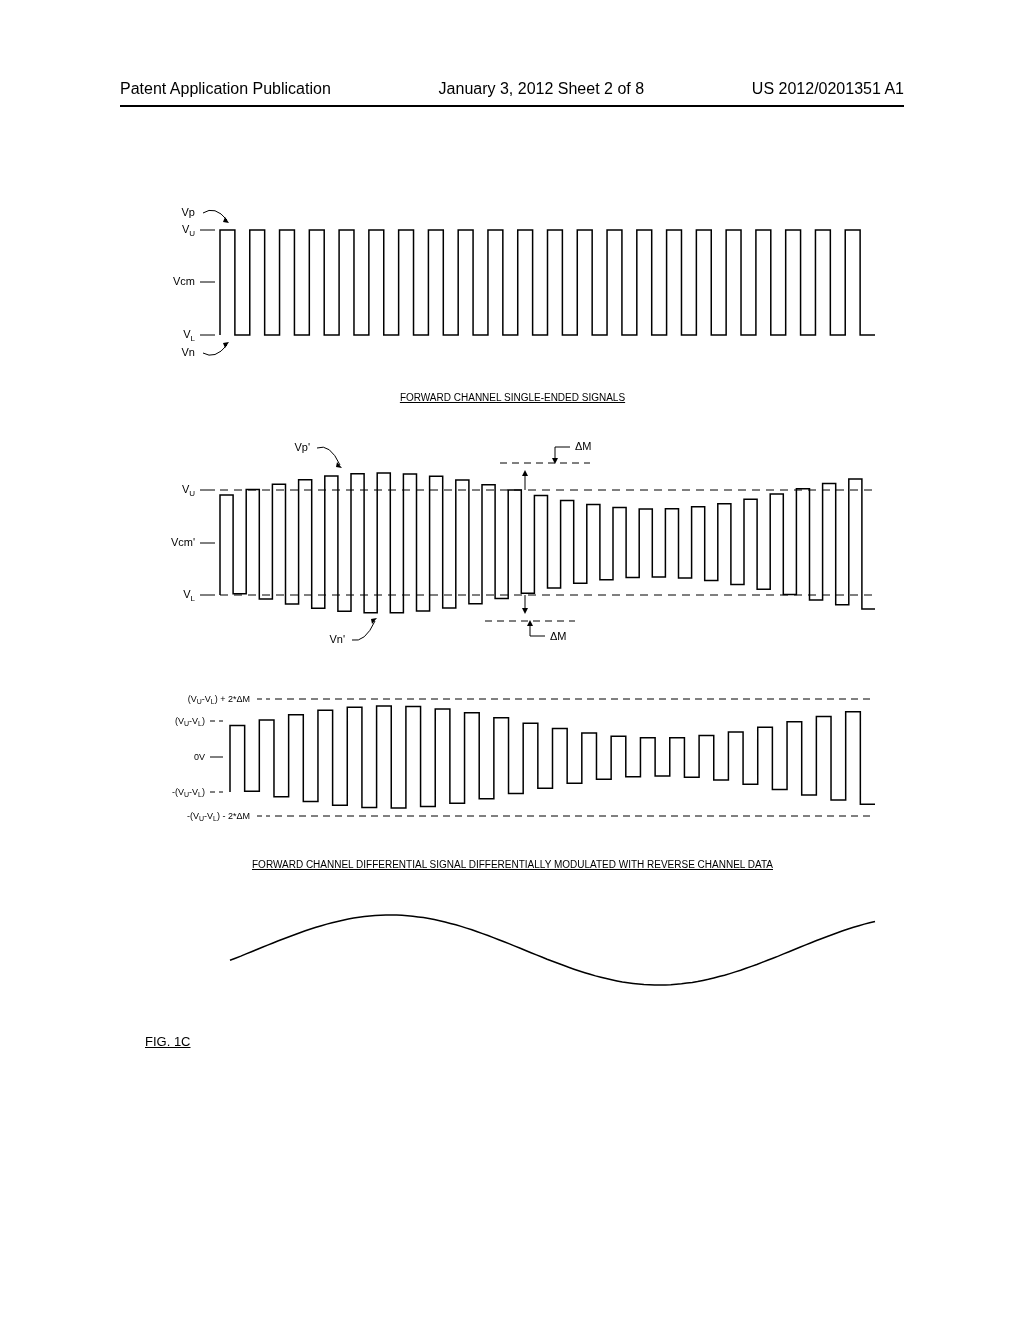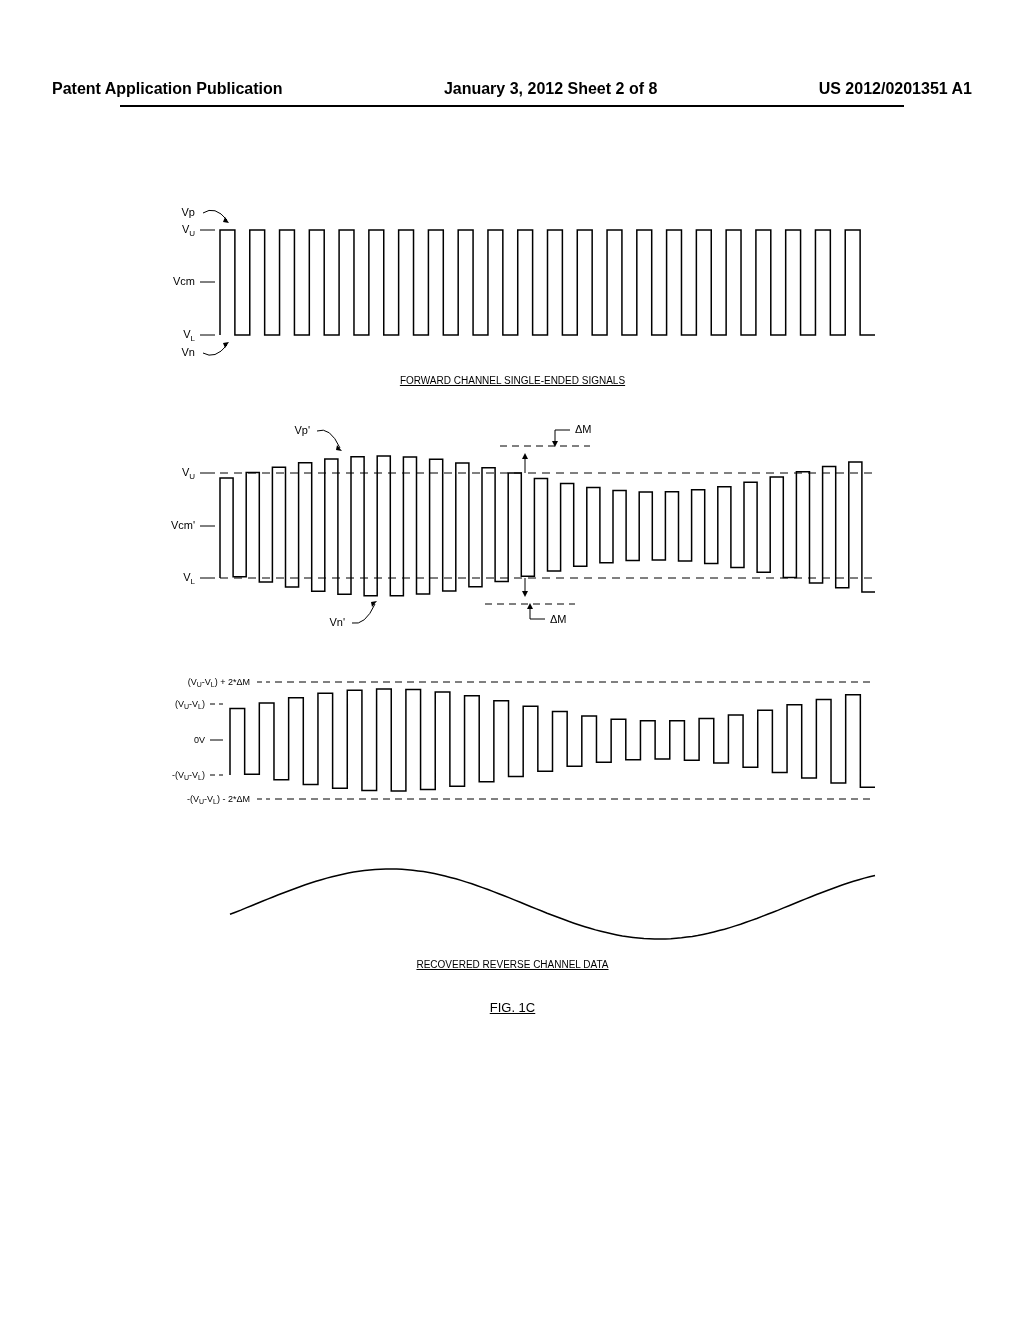--- a/index.html
+++ b/index.html
@@ -8,24 +8,24 @@
       height: 1320px;
       background: white;
       font-family: Arial, sans-serif;
       position: relative;
     }
     .header {
       position: absolute;
       top: 80px;
       left: 0;
       right: 0;
-      padding: 0 52px;
+      padding: 0 120px;
       display: flex;
       justify-content: space-between;
-      font-weight: bold;
+      font-weight: normal;
       font-size: 16px;
     }
     .header-divider {
       position: absolute;
       top: 105px;
       left: 120px;
       right: 120px;
       border-top: 2px solid black;
     }
     .figure-container {
@@ -34,24 +34,23 @@
       left: 145px;
       width: 735px;
       text-decoration: underline;
     }
     .chart-section {
       margin-bottom: 30px;
     }
     .chart-title {
       text-align: center;
       font-size: 10px;
-      margin-top: 1px;
+      margin-top: 18px;
     }
     .fig-label {
-      text-align: center;
       font-size: 13px;
       margin-top: 10px;
     }
     svg text {
       font-family: Arial, sans-serif;
     }
   </style>
 </head>
 <body>
 
@@ -145,26 +144,26 @@
       <line x1="65" y1="70" x2="78" y2="70" stroke="black"></line>
       <line x1="65" y1="105" x2="78" y2="105" stroke="black" stroke-dasharray="5,4"></line>
       <line x1="112" y1="129" x2="125" y2="129" stroke="black" stroke-dasharray="5,4"></line>
 
       <line x1="130" y1="12" x2="730" y2="12" stroke="black" stroke-dasharray="7,5"></line>
       <line x1="130" y1="129" x2="730" y2="129" stroke="black" stroke-dasharray="7,5"></line>
       <g stroke="black" stroke-width="1.5" fill="none">
         <path id="sq3" d="M 85 105 L 85 38.402931693611585 L 99.6590909090909 38.402931693611585 L 99.6590909090909 104.31284179978206 L 114.31818181818181 104.31284179978206 L 114.31818181818181 32.951256243226304 L 128.97727272727272 32.951256243226304 L 128.97727272727272 109.7246332390299 L 143.63636363636363 109.7246332390299 L 143.63636363636363 27.73787278667047 L 158.29545454545453 27.73787278667047 L 158.29545454545456 114.58689657310646 L 172.95454545454547 114.58689657310646 L 172.95454545454544 23.369156588958443 L 187.61363636363635 23.369156588958443 L 187.61363636363637 118.33409576532088 L 202.27272727272728 118.33409576532088 L 202.27272727272725 20.353238591202746 L 216.93181818181816 20.353238591202746 L 216.9318181818182 120.5303893084878 L 231.5909090909091 120.5303893084878 L 231.5909090909091 19.04090405414436 L 246.25 19.04090405414436 L 246.25 120.92032350533265 L 260.90909090909093 120.92032350533265 L 260.9090909090909 19.584792278024203 L 275.5681818181818 19.584792278024203 L 275.5681818181818 119.458544613143 L 290.22727272727275 119.458544613143 L 290.22727272727275 21.92164293130488 L 304.8863636363637 21.92164293130488 L 304.8863636363636 116.31507399530605 L 319.54545454545456 116.31507399530605 L 319.5454545454545 25.779653940344513 L 334.20454545454544 25.779653940344513 L 334.20454545454544 111.85553272014332 L 348.8636363636364 111.85553272014332 L 348.8636363636364 30.71009513451031 L 363.5227272727273 30.71009513451031 L 363.52272727272725 106.5986157091206 L 378.1818181818182 106.5986157091206 L 378.1818181818182 36.13950062343298 L 392.8409090909091 36.13950062343298 L 392.84090909090907 101.15576167037835 L 407.5 101.15576167037835 L 407.5 41.436369344577855 L 422.15909090909093 41.436369344577855 L 422.1590909090909 96.16003588439706 L 436.8181818181818 96.16003588439706 L 436.8181818181818 45.984615755552774 L 451.47727272727275 45.984615755552774 L 451.4772727272727 92.19249757550908 L 466.1363636363636 92.19249757550908 L 466.1363636363636 49.25522752764873 L 480.79545454545456 49.25522752764873 L 480.7954545454545 89.71461617399031 L 495.45454545454544 89.71461617399031 L 495.45454545454544 50.867795643077145 L 510.1136363636364 50.867795643077145 L 510.1136363636363 89.01459721930294 L 524.7727272727273 89.01459721930294 L 524.7727272727273 50.634760251983295 L 539.4318181818181 50.634760251983295 L 539.4318181818181 90.17386080699549 L 554.090909090909 90.17386080699549 L 554.090909090909 48.58322599729434 L 568.7499999999999 48.58322599729434 L 568.75 93.05757151376436 L 583.4090909090909 93.05757151376436 L 583.4090909090909 44.951809439203785 L 598.0681818181818 44.951809439203785 L 598.0681818181818 97.3303212771462 L 612.7272727272726 97.3303212771462 L 612.7272727272727 40.16288525936304 L 627.3863636363636 40.16288525936304 L 627.3863636363636 102.495141134144 L 642.0454545454545 102.495141134144 L 642.0454545454545 34.77345932409357 L 656.7045454545454 34.77345932409357 L 656.7045454545454 107.95130431381585 L 671.3636363636363 107.95130431381585 L 671.3636363636364 29.41038262316182 L 686.0227272727273 29.41038262316182 L 686.0227272727273 113.06419753256095 L 700.6818181818181 113.06419753256095 L 700.6818181818181 24.697441433353283 L 715.340909090909 24.697441433353283 L 715.340909090909 117.23913367282074 L 729.9999999999999 117.23913367282074"></path>
       </g>
     </svg>
+    <div class="chart-title">FORWARD CHANNEL DIFFERENTIAL SIGNAL DIFFERENTIALLY MODULATED WITH REVERSE CHANNEL DATA</div>
   </div>
 
   <div class="chart-section">
     <svg width="735" height="100">
       <g stroke="black" stroke-width="1.5" fill="none">
         <path id="sine4" d="M 85.0 60.3 L 90.4 58.2 L 95.8 56.1 L 101.1 53.9 L 106.5 51.7 L 111.9 49.5 L 117.3 47.3 L 122.6 45.1 L 128.0 43.0 L 133.4 40.8 L 138.8 38.7 L 144.1 36.7 L 149.5 34.7 L 154.9 32.7 L 160.3 30.8 L 165.6 29.0 L 171.0 27.3 L 176.4 25.7 L 181.8 24.1 L 187.1 22.7 L 192.5 21.4 L 197.9 20.2 L 203.3 19.1 L 208.6 18.1 L 214.0 17.3 L 219.4 16.6 L 224.8 16.0 L 230.1 15.5 L 235.5 15.2 L 240.9 15.0 L 246.3 15.0 L 251.6 15.1 L 257.0 15.3 L 262.4 15.7 L 267.8 16.2 L 273.1 16.9 L 278.5 17.6 L 283.9 18.5 L 289.3 19.6 L 294.6 20.7 L 300.0 22.0 L 305.4 23.4 L 310.8 24.8 L 316.1 26.4 L 321.5 28.1 L 326.9 29.8 L 332.3 31.7 L 337.6 33.6 L 343.0 35.5 L 348.4 37.6 L 353.8 39.7 L 359.1 41.8 L 364.5 43.9 L 369.9 46.1 L 375.3 48.3 L 380.6 50.5 L 386.0 52.7 L 391.4 54.9 L 396.8 57.0 L 402.1 59.2 L 407.5 61.3 L 412.9 63.3 L 418.3 65.3 L 423.6 67.3 L 429.0 69.2 L 434.4 71.0 L 439.8 72.7 L 445.1 74.3 L 450.5 75.9 L 455.9 77.3 L 461.3 78.6 L 466.6 79.8 L 472.0 80.9 L 477.4 81.9 L 482.8 82.7 L 488.1 83.4 L 493.5 84.0 L 498.9 84.5 L 504.3 84.8 L 509.6 85.0 L 515.0 85.0 L 520.4 84.9 L 525.8 84.7 L 531.1 84.3 L 536.5 83.8 L 541.9 83.1 L 547.3 82.4 L 552.6 81.5 L 558.0 80.4 L 563.4 79.3 L 568.8 78.0 L 574.1 76.6 L 579.5 75.2 L 584.9 73.6 L 590.3 71.9 L 595.6 70.2 L 601.0 68.3 L 606.4 66.4 L 611.8 64.5 L 617.1 62.4 L 622.5 60.3 L 627.9 58.2 L 633.3 56.1 L 638.6 53.9 L 644.0 51.7 L 649.4 49.5 L 654.8 47.3 L 660.1 45.1 L 665.5 43.0 L 670.9 40.8 L 676.3 38.7 L 681.6 36.7 L 687.0 34.7 L 692.4 32.7 L 697.8 30.8 L 703.1 29.0 L 708.5 27.3 L 713.9 25.7 L 719.3 24.1 L 724.6 22.7 L 730.0 21.4"></path>
       </g>
     </svg>
-    <div class="chart-title">RECOVERED REVERSE CHANNEL DATA</div>
   </div>
 
   <div class="fig-label">FIG. 1C</div>
 
 </div>
 
 </body></html>

